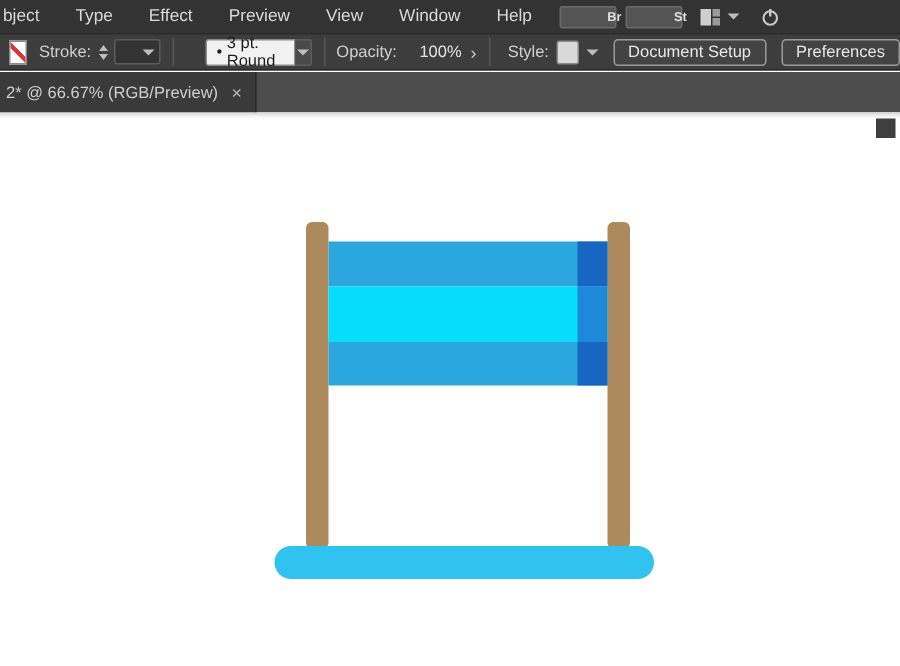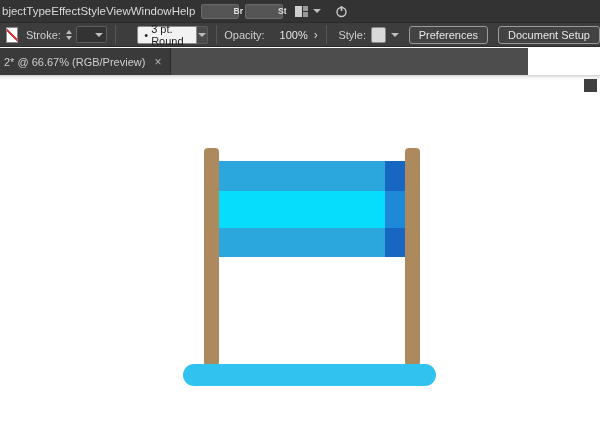--- a/index.html
+++ b/index.html
@@ -11,21 +11,21 @@
     color:#d6d6d6;
   }
 
   
   .menubar {
     position:absolute; top:0; left:0; width:600px; height:22px;
     background:#333333;
     display:flex; align-items:center;
     font-size:11.5px; color:#d9d9d9;
   }
-  .menu-item { padding:0 0; height:22px; display:flex; align-items:center; cursor:default; }
+  .menu-item { padding:0 12px; height:22px; display:flex; align-items:center; cursor:default; }
   .menu-item:first-child { padding-left:2px; }
   .badge {
     width:16px; height:15px; margin-left:6px;
     background:#555555; border:1px solid #6a6a6a; border-radius:2px;
     font-size:8.5px; font-weight:bold; color:#e0e0e0;
     display:flex; align-items:center; justify-content:center;padding-left:36px;
   }
   .ws-icon { display:flex; gap:1px; margin-left:12px; }
   .ws-icon .r1 { width:7px; height:11px; background:#cfcfcf; }
   .ws-icon .rcol { display:flex; flex-direction:column; gap:1px; }
@@ -76,21 +76,21 @@
     border:1px solid #8a8a8a; border-radius:2px;
   }
   .btn {
     height:18px; padding:0 9px; margin-left:10px;
     border:1px solid #9a9a9a; border-radius:3px; background:#434343;
     color:#e6e6e6; font-size:11px; display:flex; align-items:center; white-space:nowrap;
   }
 
   
   .tabbar {
-    position:absolute; top:48px; left:0; width:528px; height:27px;
+    position:absolute; top:48px; left:0; width:600px; height:27px;
     background:#4d4d4d; display:flex; align-items:stretch;
   }
   .doc-tab {
     background:#3a3a3a; border-right:1px solid #2a2a2a;
     display:flex; align-items:center; padding:0 9px 0 4px;
     font-size:11px; color:#cfcfcf; max-width:175px;
   }
   .tab-close { margin-left:9px; color:#b5b5b5; font-size:12px; }
 
   
@@ -124,21 +124,21 @@
     background:var(--base); border-radius:11px;
   }
 </style>
 </head>
 <body>
 
 <div class="menubar">
   <div class="menu-item">bject</div>
   <div class="menu-item">Type</div>
   <div class="menu-item">Effect</div>
-  <div class="menu-item">Style</div>
+  <div class="menu-item">Preview</div>
   <div class="menu-item">View</div>
   <div class="menu-item">Window</div>
   <div class="menu-item">Help</div>
 
   <div class="badge">Br</div>
   <div class="badge">St</div>
 
   <div class="ws-icon">
     <div class="r1"></div>
     <div class="rcol">
@@ -183,22 +183,22 @@
   <span class="lbl" style="margin-left:0">Opacity:</span>
   <span class="opacity-value">100%</span>
   <span class="opacity-chev">›</span>
 
   <div class="vsep"></div>
 
   <span class="lbl" style="margin-left:4px">Style:</span>
   <div class="style-swatch"></div>
   <div class="chev-down"></div>
 
+  <div class="btn">Document Setup</div>
   <div class="btn">Preferences</div>
-  <div class="btn">Document Setup</div>
 </div>
 
 <div class="tabbar">
   <div class="doc-tab">
     <span>2* @ 66.67% (RGB/Preview)</span>
     <span class="tab-close">×</span>
   </div>
 </div>
 
 <div class="canvas">

